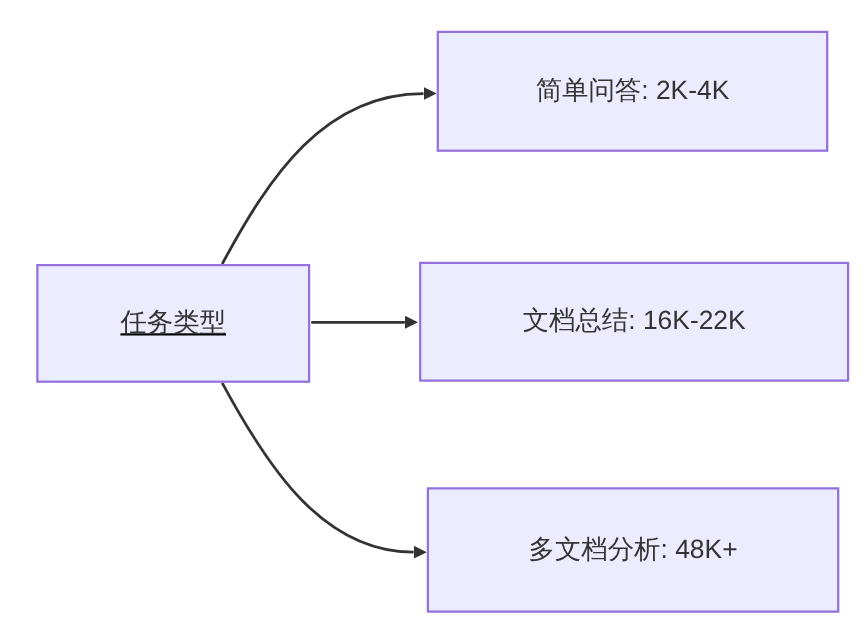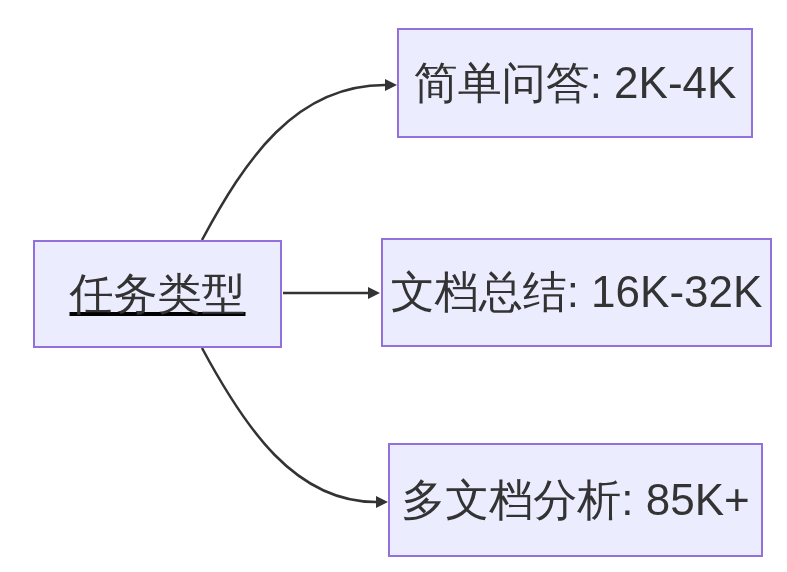--- a/index.html
+++ b/index.html
@@ -25,21 +25,21 @@
   .node {
     position: absolute;
     box-sizing: border-box;
     background: #ECECFF;
     border: 2.5px solid #9370DB;
     display: flex;
     align-items: center;
     justify-content: center;
   }
   .node .label {
-    font-size: 44px;
+    font-size: 24px;
     line-height: 1.2;
     color: #333333;
     white-space: nowrap;
     text-align: center;
   }
   .node-root    { left: 33px;  top: 240px; width: 249px; height: 108px; text-decoration: underline; }
   .node-branch0 { left: 397px; top: 28px;  width: 356px; height: 110px; }
   .node-branch1 { left: 381px; top: 238px; width: 391px; height: 109px; }
   .node-branch2 { left: 388px; top: 443px; width: 375px; height: 114px; }
 </style>
@@ -61,20 +61,20 @@
 
   <div class="node node-root">
     <span class="label">任务类型</span>
   </div>
 
   <div class="node node-branch0">
     <span class="label">简单问答: 2K-4K</span>
   </div>
 
   <div class="node node-branch1">
-    <span class="label">文档总结: 16K-32K</span>
+    <span class="label">文档总结: 16K-22K</span>
   </div>
 
   <div class="node node-branch2">
-    <span class="label">多文档分析: 85K+</span>
+    <span class="label">多文档分析: 48K+</span>
   </div>
 
 </div>
 
 </body></html>

